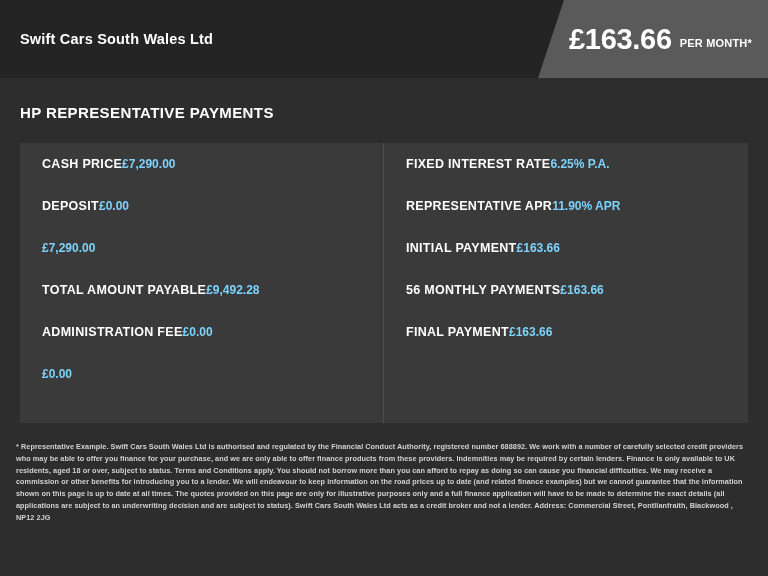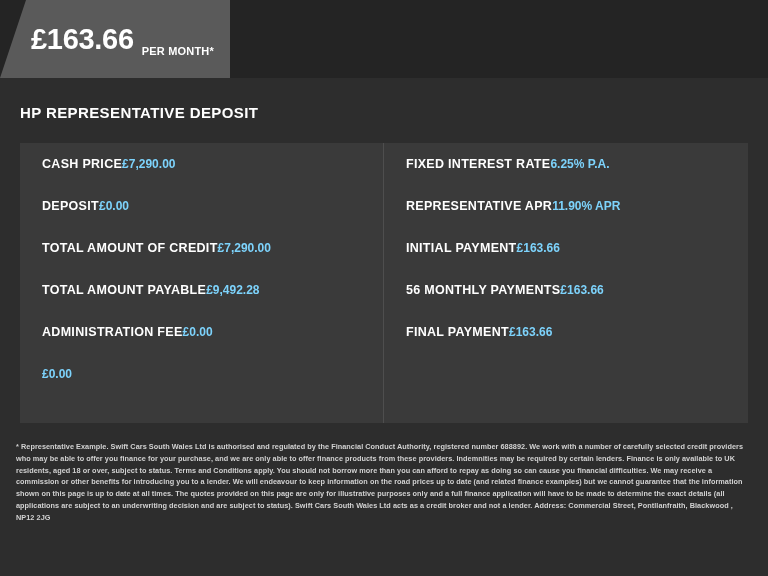--- a/index.html
+++ b/index.html
@@ -55,21 +55,21 @@
     font-size: 29px;
     font-weight: bold;
     letter-spacing: -0.3px;
   }
   .per-month {
     color: #ffffff;
     font-size: 11px;
     font-weight: bold;
     margin-left: 8px;
     position: relative;
-    top: 12px;
+    top: 4px;
     letter-spacing: 0.2px;
   }
 
   
   .section-title {
     color: #ffffff;
     font-size: 15px;
     font-weight: bold;
     letter-spacing: 0.4px;
     padding: 26px 0 0 20px;
@@ -120,41 +120,43 @@
     text-align: left;
     flex: 0 0 auto;
   }
 </style>
 </head>
 <body>
 
 <div class="page">
 
   <div class="header">
+    <div class="header-left">
+      <span class="dealer-name">Swift Cars South Wales Ltd</span>
+    </div>
     <div class="header-right">
       <span class="price">£163.66</span>
       <span class="per-month">PER MONTH*</span>
     </div>
   </div>
 
-  <div class="section-title">HP REPRESENTATIVE DEPOSIT</div>
+  <div class="section-title">HP REPRESENTATIVE PAYMENTS</div>
 
   <div class="panels">
 
     <div class="panel left">
       <div class="row">
         <span class="label">CASH PRICE</span>
         <span class="value">£7,290.00</span>
       </div>
       <div class="row">
         <span class="label">DEPOSIT</span>
         <span class="value">£0.00</span>
       </div>
       <div class="row">
-        <span class="label">TOTAL AMOUNT OF CREDIT</span>
         <span class="value">£7,290.00</span>
       </div>
       <div class="row">
         <span class="label">TOTAL AMOUNT PAYABLE</span>
         <span class="value">£9,492.28</span>
       </div>
       <div class="row">
         <span class="label">ADMINISTRATION FEE</span>
         <span class="value">£0.00</span>
       </div>

